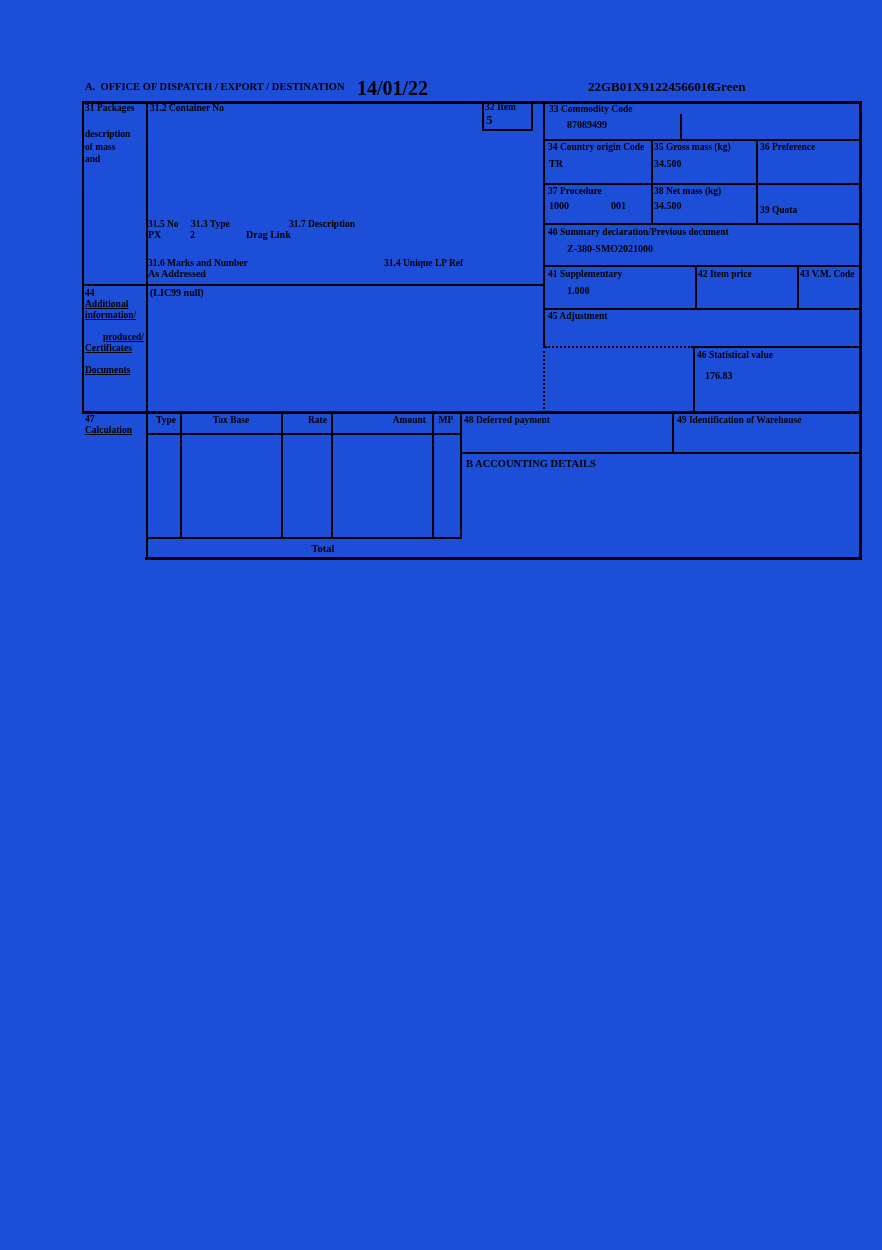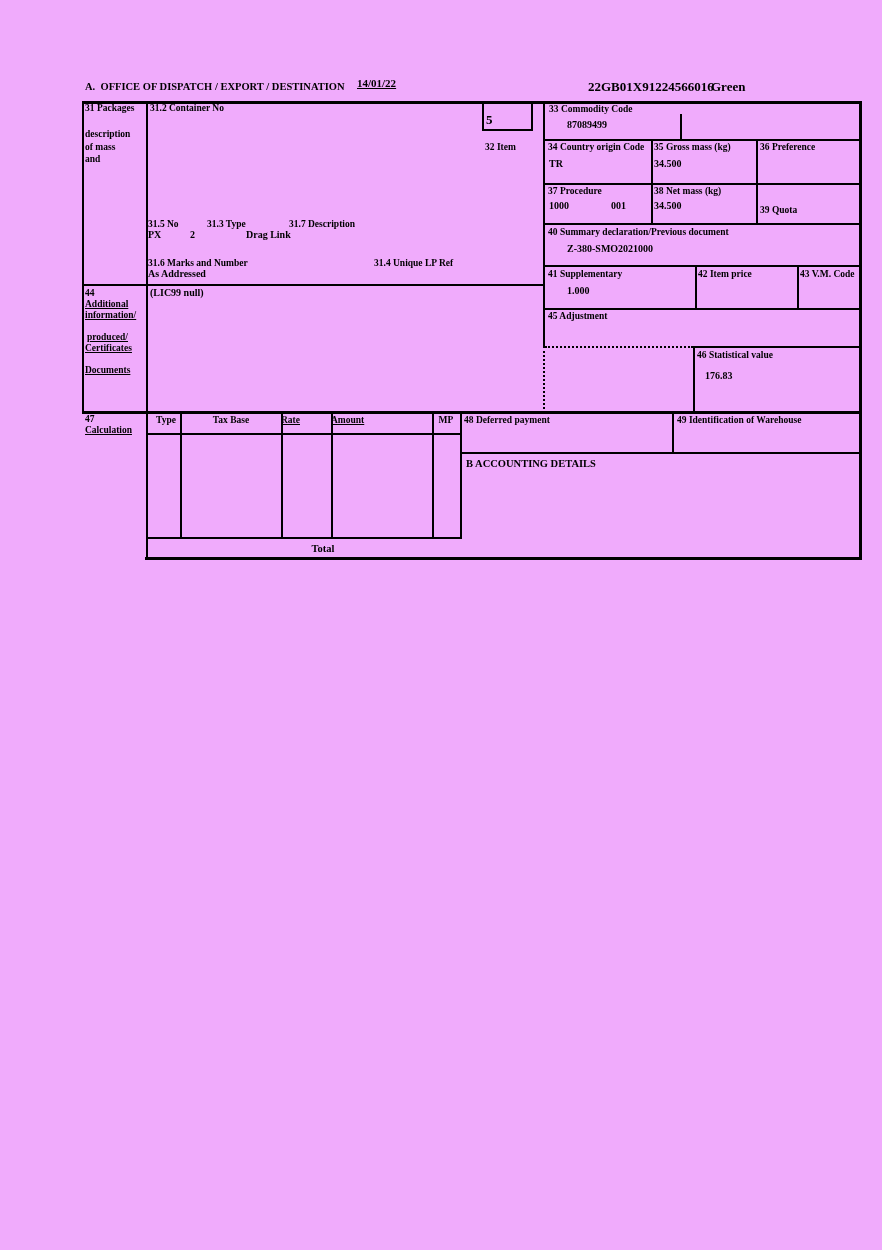--- a/index.html
+++ b/index.html
@@ -1,26 +1,26 @@
 <!DOCTYPE html>
 <html><head>
 <meta charset="utf-8">
 <style>
   html,body{margin:0;padding:0;background:#fff;}
   body{width:882px;height:1250px;position:relative;font-family:"Liberation Serif",serif;font-weight:bold;color:#000;}
-  .page{position:absolute;left:0;top:0;width:882px;height:1250px;background:#f0abfc;}
+  .page{position:absolute;left:0;top:0;width:882px;height:1250px;background:#1d4ed8;}
   .t{position:absolute;white-space:pre;line-height:1.05;}
   .s9{font-size:9.5px;}
   .s10{font-size:10.5px;}
   .s13{font-size:13px;}
   .s14{font-size:10px;}
-  .s15{font-size:11px;text-decoration:underline;}
+  .s15{font-size:20px;}
   .u{text-decoration:underline;}
   .ctr{text-align:center;}
-  .rgt{text-decoration:underline;}
+  .rgt{text-align:right;}
   .hl{position:absolute;height:2px;background:#000;}
   .hl3{position:absolute;height:3px;background:#000;}
   .vl{position:absolute;width:2px;background:#000;}
   .vl3{position:absolute;width:3px;background:#000;}
   .hd{position:absolute;height:0;border-top:2px dotted #000;}
   .vd{position:absolute;width:0;border-left:2px dotted #000;}
 </style>
 </head>
 <body>
 
@@ -66,60 +66,60 @@
   <div class="vl" style="left:432px;top:411px;height:128px;"></div>
   <div class="vl" style="left:460px;top:411px;height:128px;"></div>
   <div class="vl" style="left:672px;top:411px;height:43px;"></div>
 
   <div class="t s9" style="left:85px;top:104px;">31 Packages</div>
   <div class="t s9" style="left:85px;top:117px;margin-top:38px;">and</div>
   <div class="t s9" style="left:85px;top:130px;">description</div>
   <div class="t s9" style="left:85px;top:143px;">of mass</div>
 
   <div class="t s9" style="left:150px;top:104px;">31.2 Container No</div>
-  <div class="t s9" style="left:485px;top:103px;margin-top:40px;">32 Item</div>
+  <div class="t s9" style="left:485px;top:103px;">32 Item</div>
   <div class="t s13" style="left:486px;top:113px;">5</div>
   <div class="t s9" style="left:549px;top:105px;">33 Commodity Code</div>
   <div class="t s14" style="left:567px;top:120px;">87089499</div>
 
   <div class="t s9" style="left:548px;top:143px;">34 Country origin Code</div>
   <div class="t s14" style="left:549px;top:159px;">TR</div>
   <div class="t s9" style="left:654px;top:143px;">35 Gross mass (kg)</div>
   <div class="t s14" style="left:654px;top:159px;">34.500</div>
   <div class="t s9" style="left:760px;top:143px;">36 Preference</div>
   <div class="t s9" style="left:548px;top:187px;">37 Procedure</div>
   <div class="t s14" style="left:549px;top:201px;">1000</div>
   <div class="t s14" style="left:611px;top:201px;">001</div>
   <div class="t s9" style="left:654px;top:187px;">38 Net mass (kg)</div>
   <div class="t s14" style="left:654px;top:201px;">34.500</div>
   <div class="t s9" style="left:760px;top:187px;margin-top:19px;">39 Quota</div>
 
   <div class="t s9" style="left:148px;top:220px;">31.5 No</div>
-  <div class="t s9" style="left:191px;top:220px;margin-left:16px;">31.3 Type</div>
+  <div class="t s9" style="left:191px;top:220px;">31.3 Type</div>
   <div class="t s9" style="left:246px;top:220px;margin-left:43px;">31.7 Description</div>
   <div class="t s14" style="left:148px;top:230px;">PX</div>
   <div class="t s14" style="left:190px;top:230px;">2</div>
   <div class="t s14" style="left:246px;top:230px;">Drag Link</div>
   <div class="t s9" style="left:148px;top:259px;">31.6 Marks and Number</div>
-  <div class="t s9" style="left:374px;top:259px;text-align:right;">31.4 Unique LP Ref</div>
+  <div class="t s9" style="left:384px;top:259px;text-align:right;">31.4 Unique LP Ref</div>
   <div class="t s14" style="left:148px;top:269px;">As Addressed</div>
 
   <div class="t s9" style="left:548px;top:228px;">40 Summary declaration/Previous document</div>
   <div class="t s14" style="left:567px;top:244px;">Z-380-SMO2021000</div>
 
   <div class="t s9" style="left:548px;top:270px;">41 Supplementary</div>
   <div class="t s14" style="left:567px;top:286px;">1.000</div>
   <div class="t s9" style="left:698px;top:270px;">42 Item price</div>
   <div class="t s9" style="left:800px;top:270px;">43 V.M. Code</div>
 
   <div class="t s9" style="left:85px;top:289px;">44</div>
   <div class="t s9 u" style="left:85px;top:300px;">Additional</div>
   <div class="t s9 u" style="left:85px;top:311px;">information/</div>
   <div class="t s9 u" style="left:85px;top:322px;margin-top:44px;">Documents</div>
-  <div class="t s9 u" style="left:77px;top:333px;padding-left:10px;">produced/</div>
+  <div class="t s9 u" style="left:93px;top:333px;padding-left:10px;">produced/</div>
   <div class="t s9 u" style="left:85px;top:344px;">Certificates</div>
   <div class="t s14" style="left:150px;top:288px;">(LIC99 null)</div>
 
   <div class="t s9" style="left:548px;top:312px;">45 Adjustment</div>
   <div class="t s9" style="left:697px;top:351px;">46 Statistical value</div>
   <div class="t s14" style="left:705px;top:371px;">176.83</div>
 
   <div class="t s9" style="left:85px;top:415px;">47</div>
   <div class="t s9 u" style="left:85px;top:426px;">Calculation</div>
   <div class="t s9 ctr" style="left:147px;top:416px;width:38px;">Type</div>

